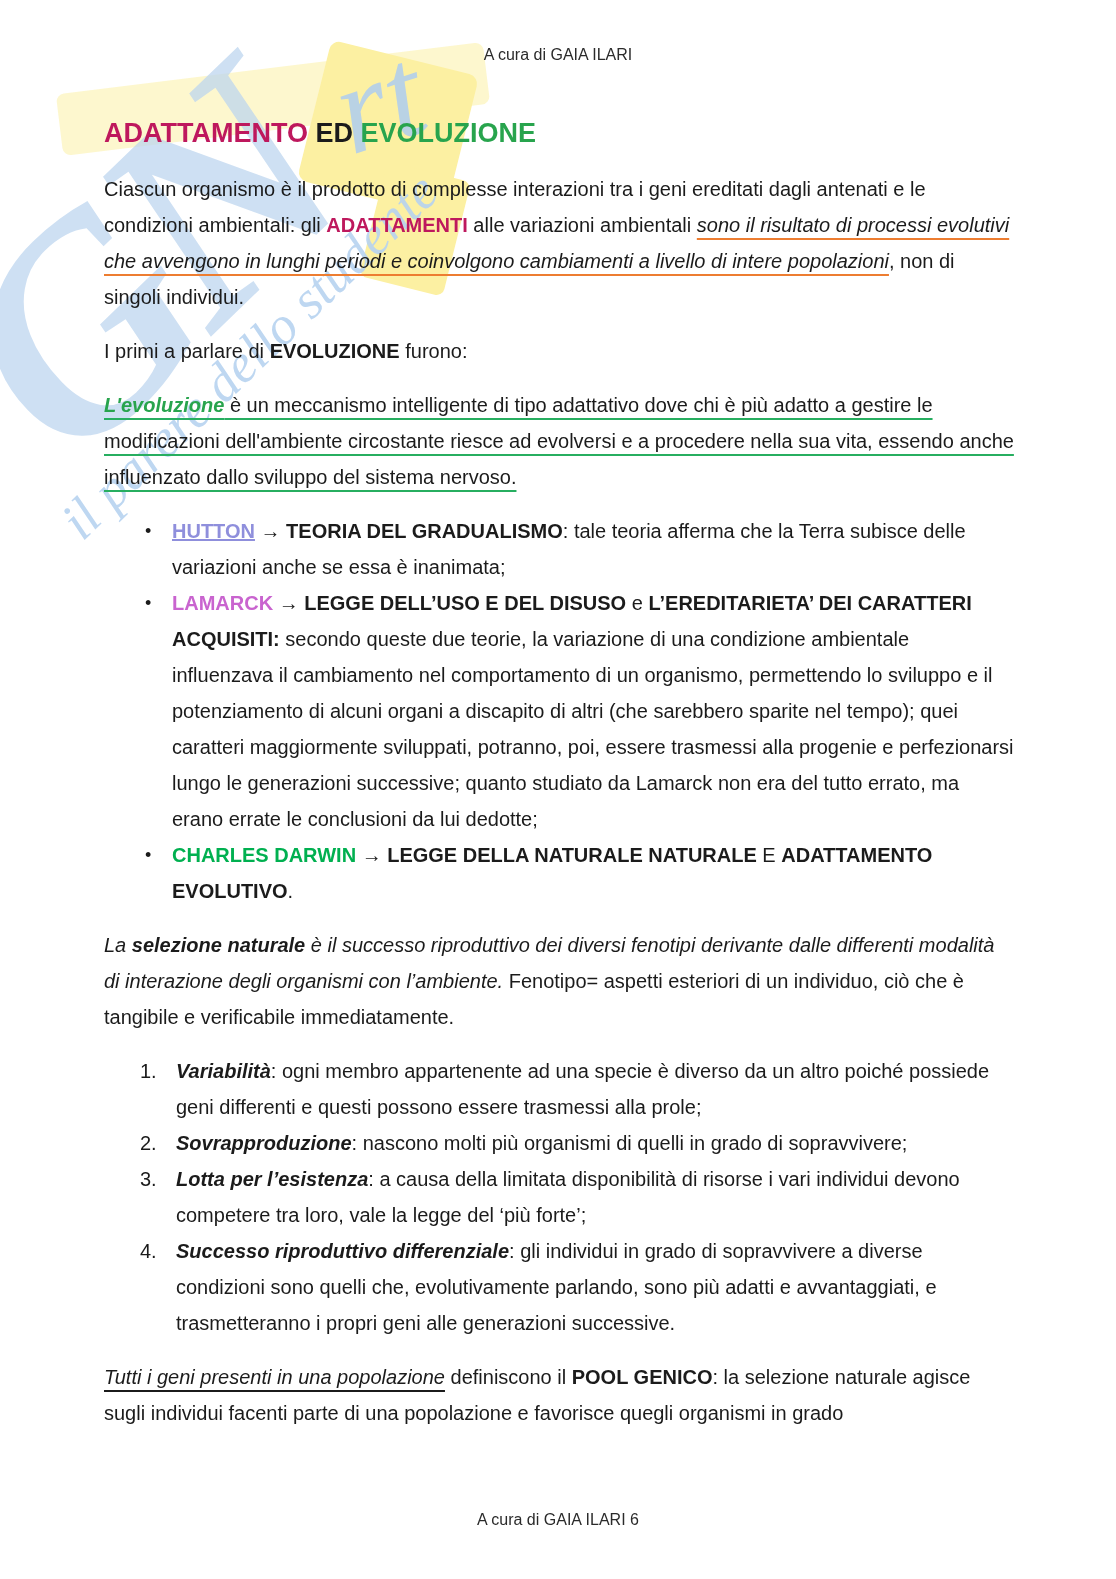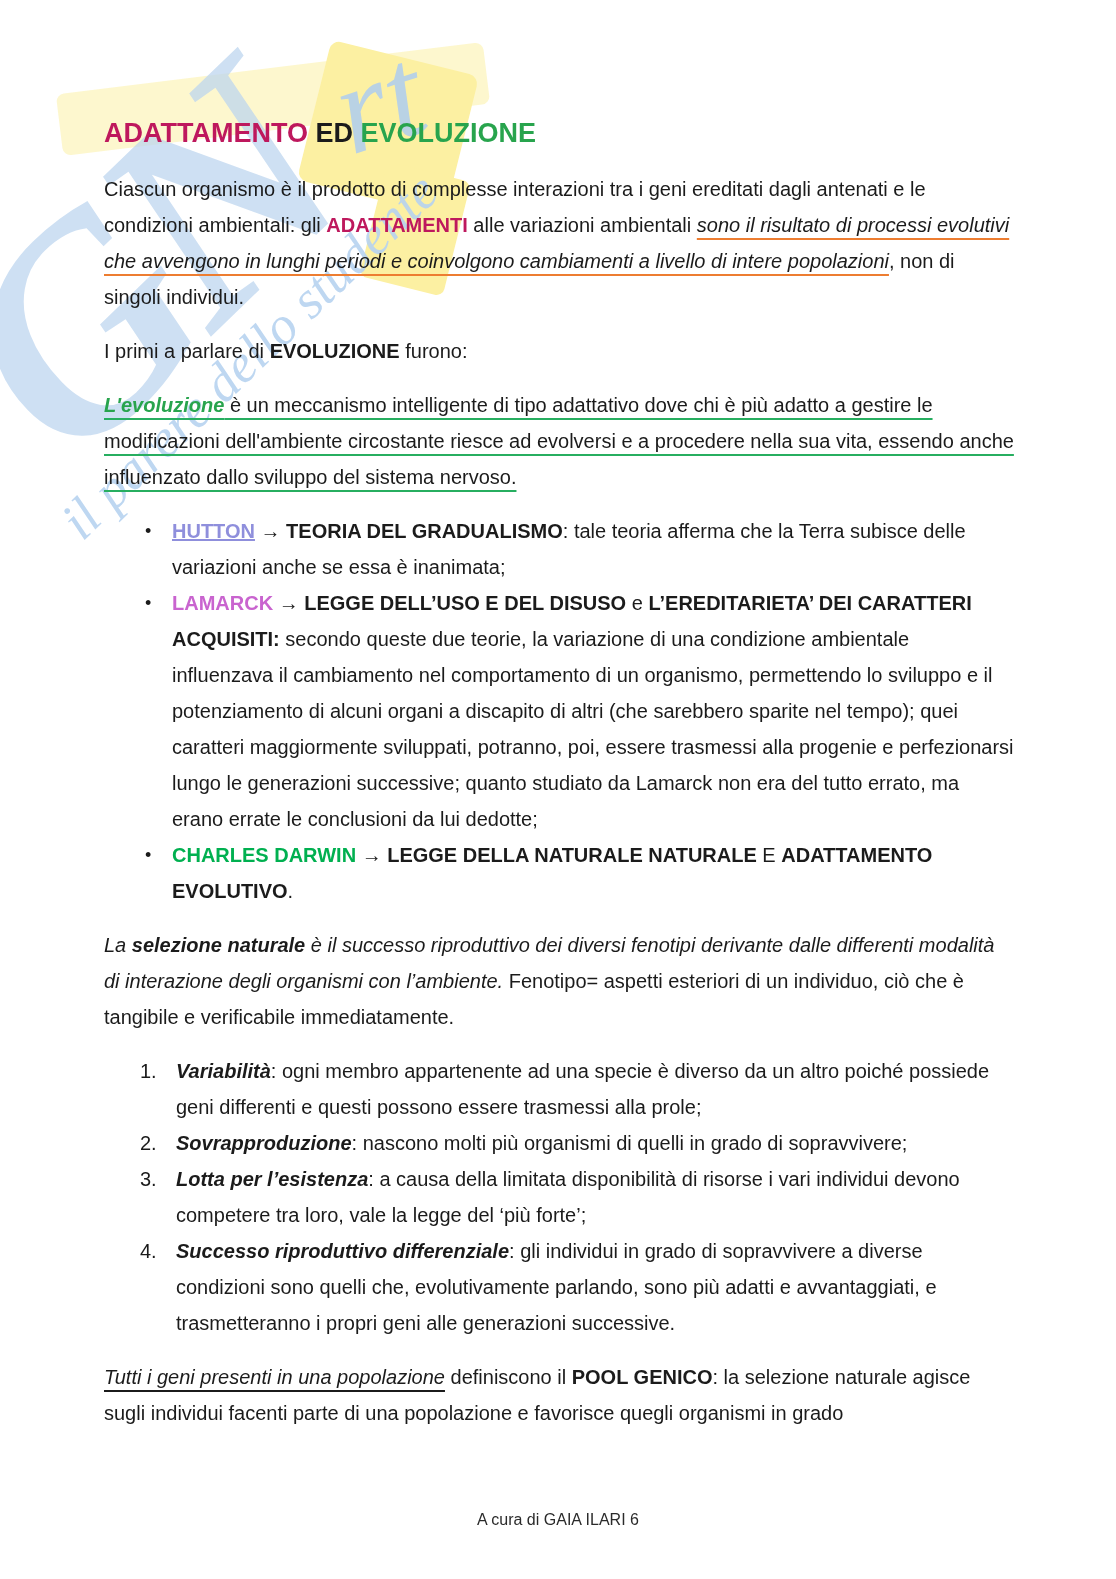--- a/index.html
+++ b/index.html
@@ -83,20 +83,21 @@
 
   <div class="wm">
     <div class="wm-band"></div>
     <div class="wm-tile"></div>
     <div class="wm-tile2"></div>
     <div class="wm-letters">GN</div>
     <div class="wm-script-tile">rt</div>
     <div class="wm-script-diag">il parere dello studente</div>
   </div>
 
+  <div class="header">A cura di GAIA ILARI</div>
 
   <div class="content">
 
     <h1><span class="c-orange">ADATTAMENTO</span>
       <span>ED</span>
       <span class="c-green">EVOLUZIONE</span></h1>
 
     <p><span>Ciascun organismo è il prodotto di complesse interazioni tra i geni ereditati dagli antenati e le condizioni ambientali: gli </span><span class="b c-orange">ADATTAMENTI</span><span> alle variazioni ambientali </span><span class="it u-orange">sono il risultato di processi evolutivi che avvengono in lunghi periodi e coinvolgono cambiamenti a livello di intere popolazioni</span><span>, non di singoli individui.</span></p>
 
     <p><span>I primi a parlare di </span><span class="b">EVOLUZIONE</span><span> furono:</span></p>

